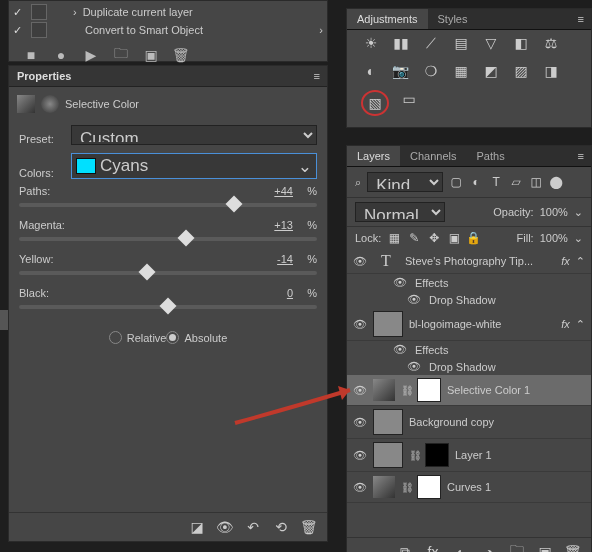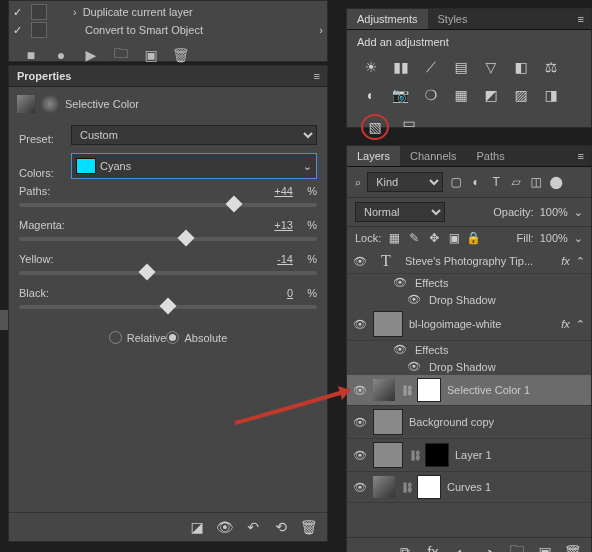--- a/index.html
+++ b/index.html
@@ -13,21 +13,21 @@
 .sq{width:14px;height:14px;border:1px solid #666;background:#3e3e3e}
 .icon-row{display:flex;gap:14px;padding:6px 14px;align-items:center;color:#bbb}
 .icn{width:16px;height:16px;display:flex;align-items:center;justify-content:center;font-size:14px;cursor:pointer}
 .panel-head{display:flex;justify-content:space-between;align-items:center;background:#353535;padding:4px 8px;border-bottom:1px solid #222}
 .panel-title{color:#ddd;font-weight:bold}
 .ham{letter-spacing:-1px;cursor:pointer}
 .sc-head{display:flex;align-items:center;gap:6px;padding:8px}
 .sc-icon{width:18px;height:18px;background:linear-gradient(135deg,#888,#333)}
 .form-row{display:flex;align-items:flex-end;padding:4px 10px;gap:6px}
 .lbl{width:46px}
-select,.select{background:#383838;color:#ccc;border:1px solid #222;padding:2px 4px;font-size:11px;flex:1;height:20px}
+select,.select{background:#383838;color:#ccc;border:1px solid #222;padding:2px 4px;font-size:17px;flex:1;height:20px}
 .sel-bl{border:1px solid #4a90d9;background:#383838}
 .swatch{width:18px;height:14px;background:#00e0ff;border:1px solid #111;display:inline-block;vertical-align:middle;margin-right:4px}
 .slider-row{padding:2px 10px 10px}
 .sl-top{display:flex;justify-content:space-between;margin-bottom:2px}
 .sl-val{width:60px;text-align:right;text-decoration:underline}
 .pct{width:16px;text-align:right}
 .track{position:relative;height:4px;background:#5a5a5a;border-radius:2px;margin-top:6px}
 .thumb{position:absolute;top:-5px;width:12px;height:12px;background:#ddd;transform:rotate(45deg);margin-left:-6px}
 .radio-row{display:flex;justify-content:center;padding:12px 0 6px}
 .radio{display:flex;align-items:center;gap:5px}
@@ -184,21 +184,20 @@
  </div>
 </div>
 
 <div class="right-area">
  <div class="panel" style="height:118px">
   <div class="tab-row">
    <div class="tab active">Adjustments</div>
    <div class="tab">Styles</div>
    <span class="ham" style="margin-left:auto;padding:4px 8px">≡</span>
   </div>
-  <div class="adj-title">Add an adjustment</div>
   <div class="adj-grid">
    <span class="adj-ic">☀</span>
    <span class="adj-ic">▮▮</span>
    <span class="adj-ic">⟋</span>
    <span class="adj-ic">▤</span>
    <span class="adj-ic">▽</span>
    <span class="adj-ic">◧</span>
    <span class="adj-ic">⚖</span>
    <span class="adj-ic">◐</span>
    <span class="adj-ic">📷</span>

